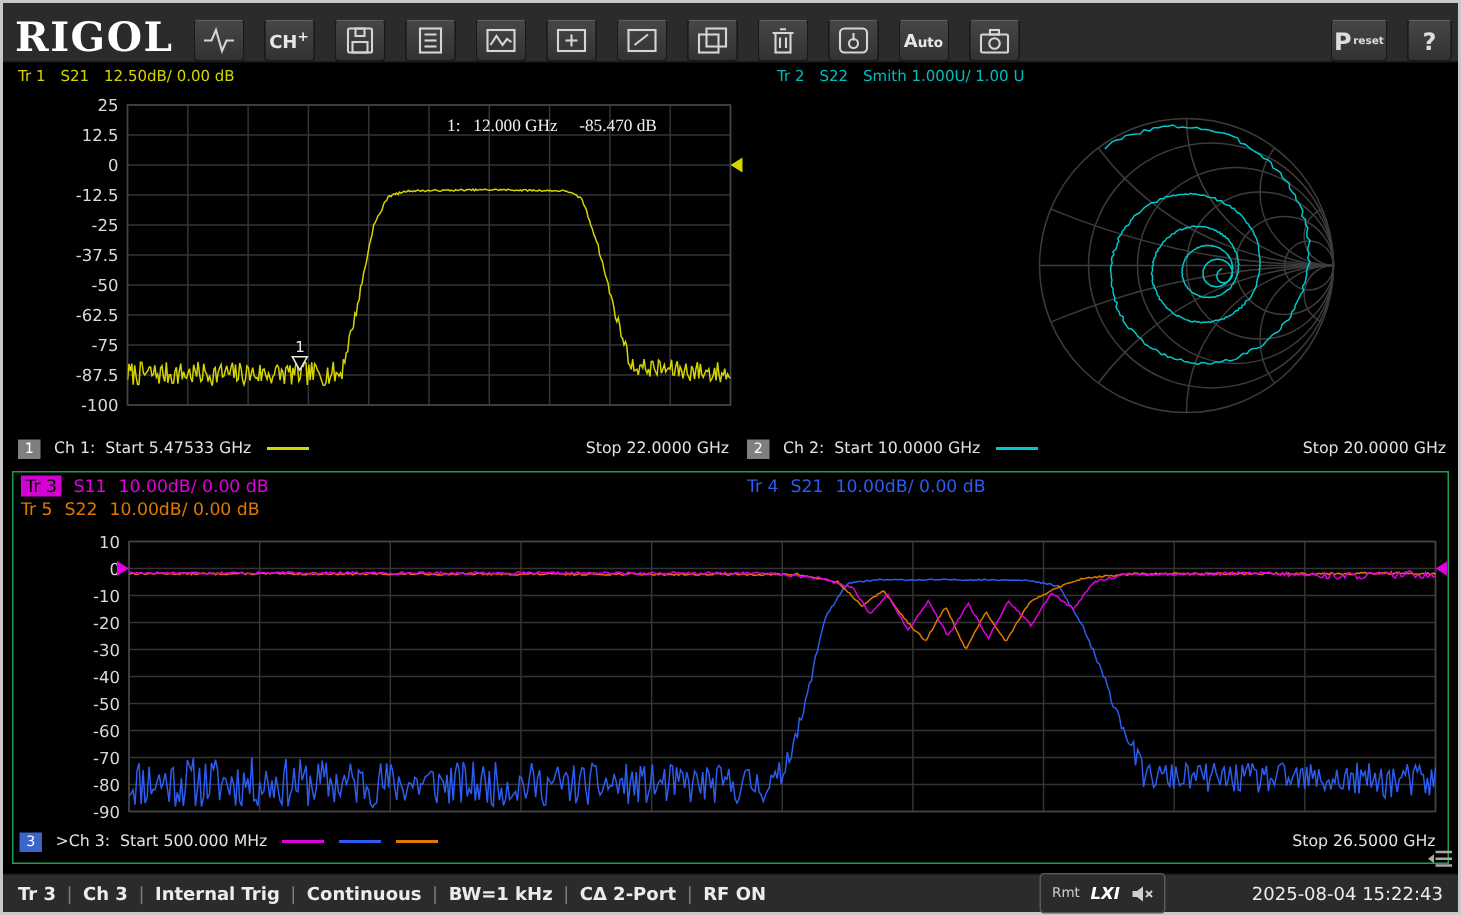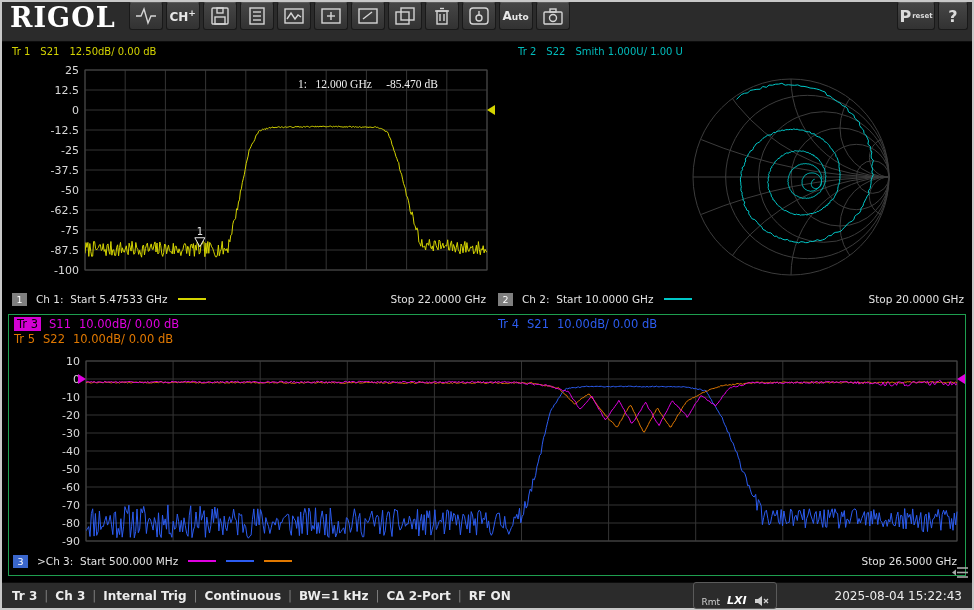--- a/index.html
+++ b/index.html
@@ -1,23 +1,23 @@
 <!DOCTYPE html>
 <html><head>
 <meta charset="utf-8">
 <style>
   *{margin:0;padding:0;box-sizing:border-box}
   html,body{width:974px;height:610px;background:#000;overflow:hidden}
   body{font-family:"DejaVu Sans",sans-serif;position:relative;color:#e6e6e6}
   .screen{position:absolute;inset:0;border:2px solid #c8c8c8;background:#000}
 
   
-  .toolbar{position:absolute;left:0;top:0;width:970px;height:40px;background:#2b2b2b;display:flex;align-items:flex-start;border-bottom:1px solid #0c0c0c}
+  .toolbar{position:absolute;left:0;top:0;width:970px;height:40px;background:#2b2b2b;display:flex;align-items:flex-end;border-bottom:1px solid #0c0c0c}
   .logo{font-family:"DejaVu Serif",serif;font-weight:bold;font-size:27px;color:#fff;letter-spacing:1px;margin:0 13px 0 8px}
-  .tb-btn{width:34px;height:28px;background:linear-gradient(#464646,#323232);border:1px solid #191919;border-top-color:#5d5d5d;border-radius:3px;margin-right:3px;display:flex;align-items:center;justify-content:center;color:#dcdcdc;cursor:pointer;flex:0 0 auto}
+  .tb-btn{width:34px;height:28px;background:linear-gradient(#464646,#323232);border:1px solid #191919;border-top-color:#5d5d5d;border-radius:3px;margin-right:13px;display:flex;align-items:center;justify-content:center;color:#dcdcdc;cursor:pointer;flex:0 0 auto}
   .tb-btn svg{stroke:#d5d5d5;fill:none;stroke-width:1.4}
   .tb-txt{font-size:12px;font-weight:bold;color:#e8e8e8}
   .tb-txt sup{font-size:9px}
   .auto-rest{font-size:9px;font-weight:bold}
   .tb-spacer{flex:1}
   .preset{width:38px}
   .p-big{font-size:16px;font-weight:bold}
   .p-stack{display:flex;font-size:7px;font-weight:bold;line-height:7px;margin-left:1px}
   .help-btn{width:30px;margin-right:4px;font-size:16px;font-weight:bold}
 
@@ -37,21 +37,21 @@
   .panel3{position:absolute;left:6px;top:312px;width:958px;height:262px;border:1px solid #1e9e4f}
   .p3row{position:absolute;left:5px;font-size:11.5px;display:flex;white-space:pre}
   .p3row span{margin-right:8px}
   .trchip{background:#d400d4;color:#000;padding:0 3px}
 
   
   .statusbar{position:absolute;left:0;top:580px;width:970px;height:26px;background:#2b2b2b;display:flex;align-items:center;font-size:12px;padding:0 10px;border-top:1px solid #0c0c0c}
   .status-item{font-weight:bold;color:#ececec}
   .status-sep{color:#7d7d7d;margin:0 7px;font-weight:normal}
   .status-right{margin-left:auto;display:flex;align-items:center}
-  .rmt-box{display:flex;align-items:flex-end;gap:7px;border:1px solid #5a5a5a;border-radius:3px;padding:1px 7px;height:27px}
+  .rmt-box{display:flex;align-items:center;gap:7px;border:1px solid #5a5a5a;border-radius:3px;padding:1px 7px;height:27px}
   .rmt{font-size:9px;color:#cfcfcf}
   .lxi{font-size:11px;font-style:italic;font-weight:bold;color:#fff}
   .timestamp{margin-left:58px;font-size:12px;color:#ececec}
   .menu-icon{position:absolute;right:4px;top:564px;width:16px;height:13px;cursor:pointer}
 </style>
 </head>
 <body>
 
 <div class="screen">
 

